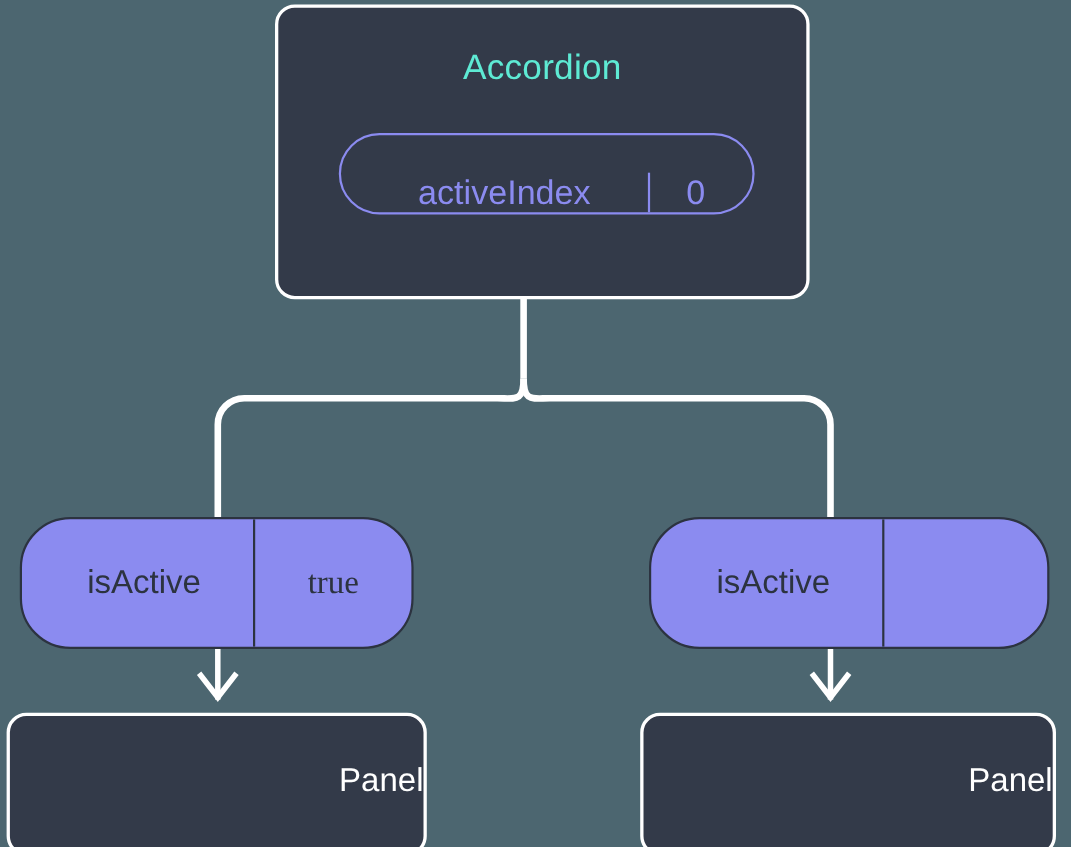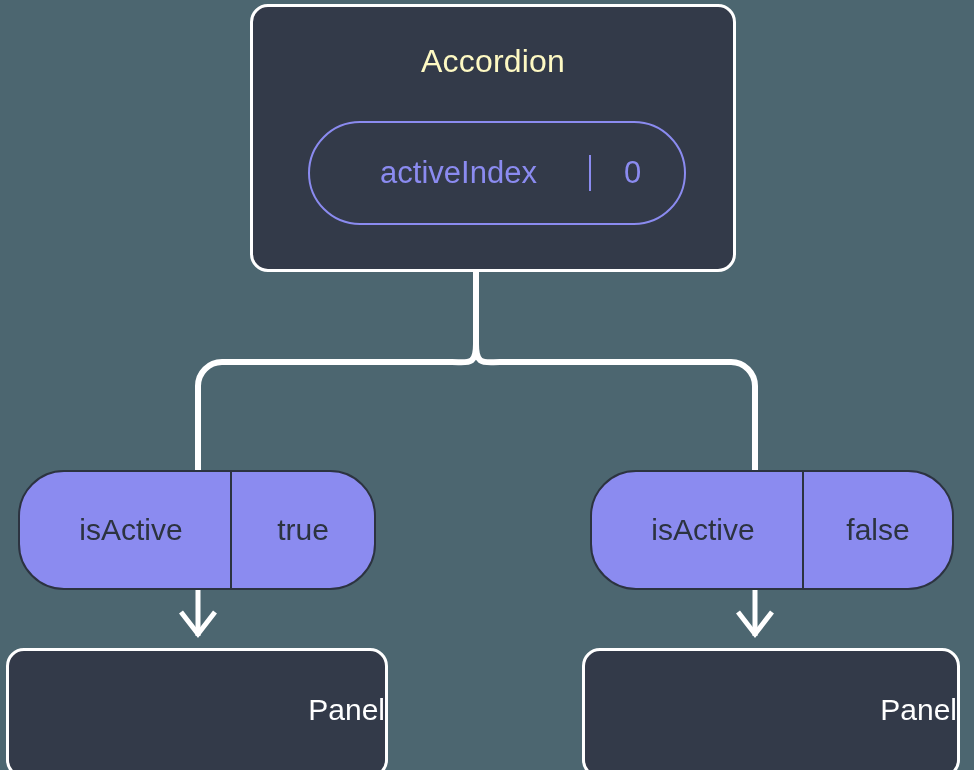--- a/index.html
+++ b/index.html
@@ -41,41 +41,41 @@
   #root-card {
     left: 250px;
     top: 4px;
     width: 486px;
     height: 268px;
     display: flex;
     flex-direction: column;
     align-items: center;
   }
   .card-title {
-    color: #fef9c3;
+    color: #5eead4;
     font-size: 32px;
     font-weight: 500;
     letter-spacing: 0.2px;
     margin-top: 38px;
     line-height: 1;
     text-align: center;
   }
 
   
   .pill-outline {
     position: absolute;
     left: 55px;
     top: 114px;
     width: 378px;
-    height: 104px;
+    height: 74px;
     border: 2px solid #8b8bf0;
     border-radius: 53px;
     box-sizing: border-box;
     display: flex;
-    align-items: center;
+    align-items: flex-end;
   }
   .pill-outline .pill-key,
   .pill-outline .pill-val {
     display: flex;
     align-items: center;
     justify-content: center;
     color: #8b8bf0;
     font-size: 31px;
     font-weight: 400;
     box-sizing: border-box;
@@ -110,21 +110,21 @@
     color: #2c3340;
     font-size: 30px;
     font-weight: 400;
     box-sizing: border-box;
   }
   .pill-filled .pill-key {
     border-right: 2px solid #2c3340;
   }
   #pill-left  { left: 18px;  top: 470px; width: 358px; }
   #pill-left  .pill-key { flex: 0 0 212px; padding-left: 12px; }
-  #pill-left  .pill-val { flex: 1 1 auto; }
+  #pill-left  .pill-val { flex: 1 1 auto; font-family: Liberation Serif, serif; }
   #pill-right { left: 590px; top: 470px; width: 364px; }
   #pill-right .pill-key { flex: 0 0 212px; padding-left: 12px; }
   #pill-right .pill-val { flex: 1 1 auto; }
 
   
   #panel-left  { left: 6px;   top: 648px; width: 382px; height: 130px; }
   #panel-right { left: 582px; top: 648px; width: 378px; height: 130px; }
   .panel-label {
     color: #ffffff;
     font-size: 30px;
@@ -163,21 +163,20 @@
     </div>
   </div>
 
   <div class="pill-filled" id="pill-left">
     <div class="pill-key">isActive</div>
     <div class="pill-val">true</div>
   </div>
 
   <div class="pill-filled" id="pill-right">
     <div class="pill-key">isActive</div>
-    <div class="pill-val">false</div>
   </div>
 
   <div class="card" id="panel-left">
     <div class="panel-label">Panel</div>
   </div>
 
   <div class="card" id="panel-right">
     <div class="panel-label">Panel</div>
   </div>
 

